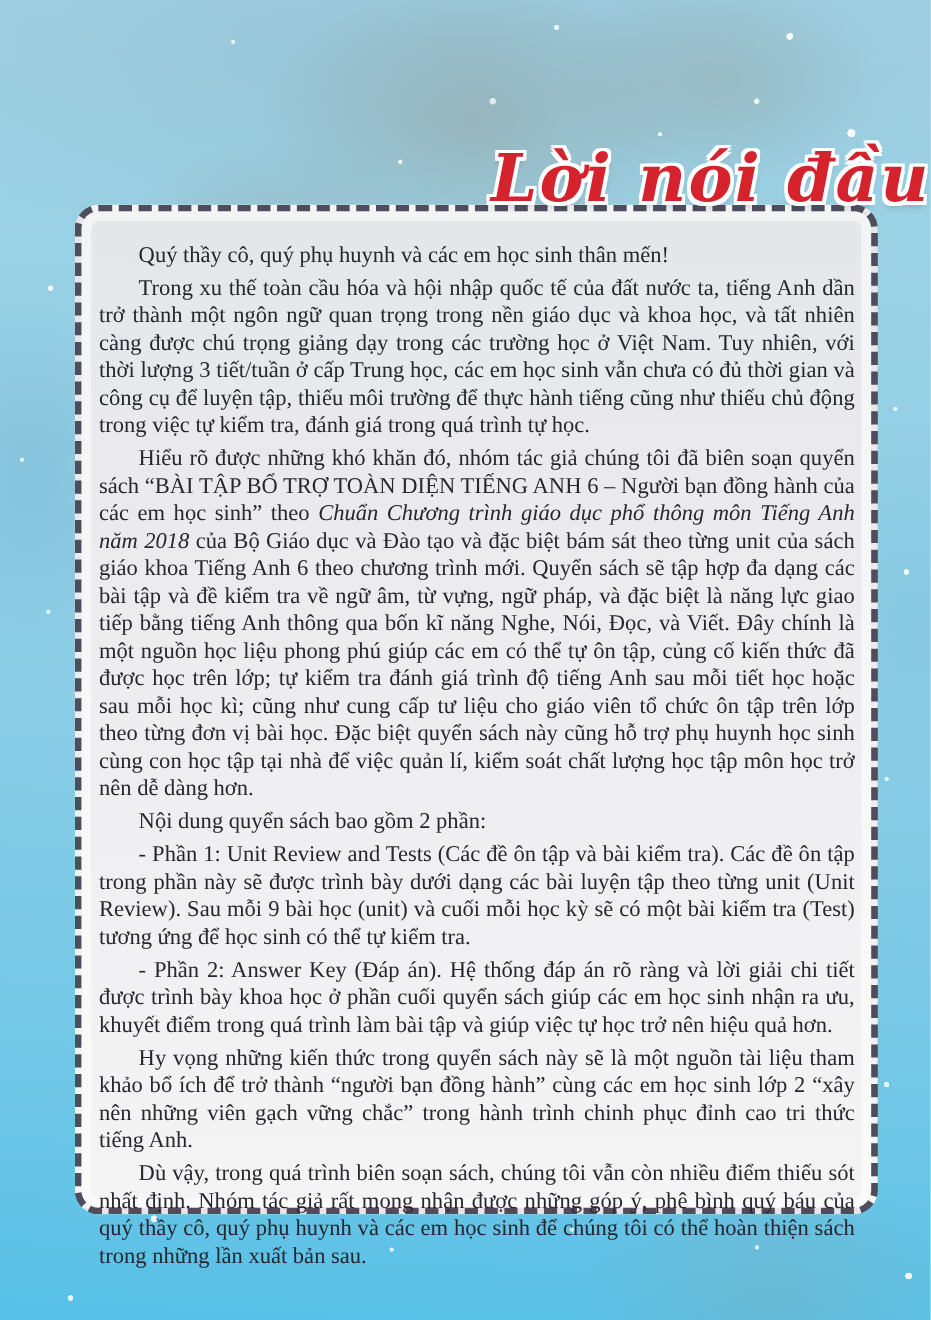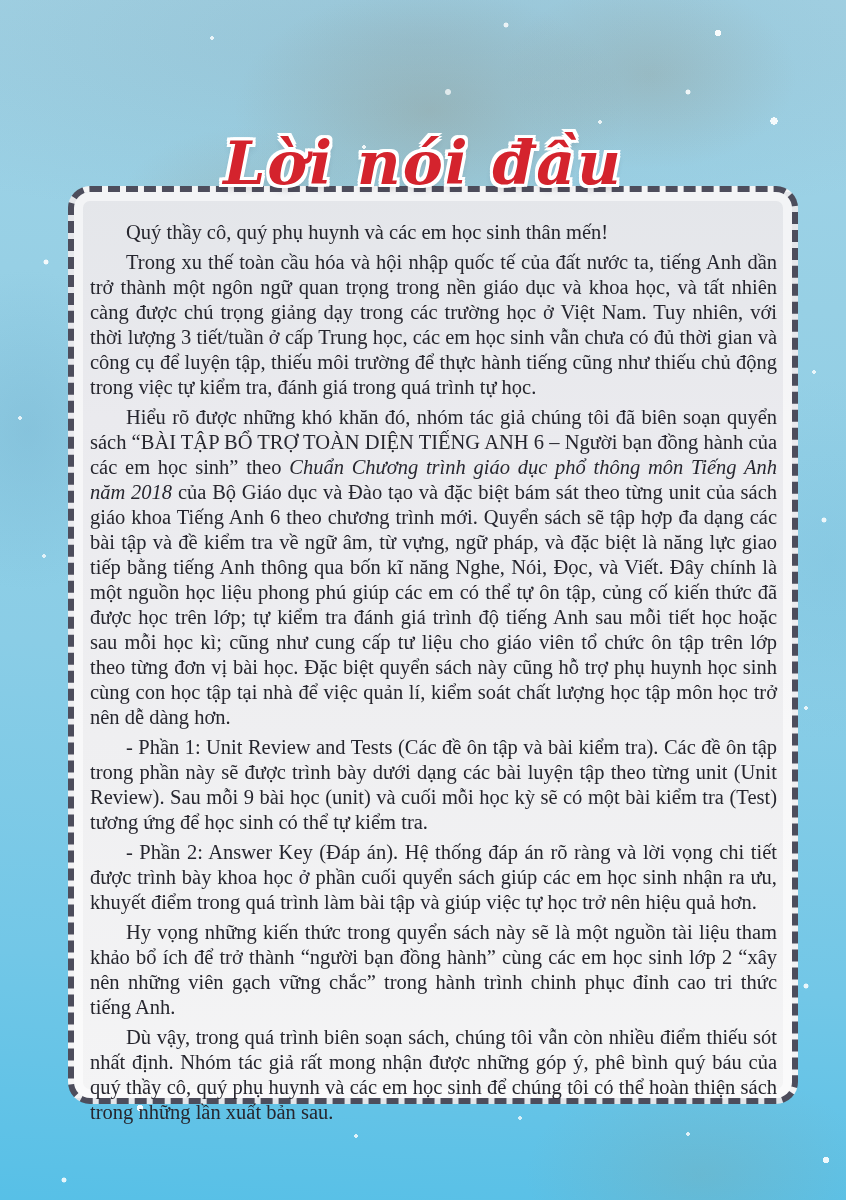--- a/index.html
+++ b/index.html
@@ -57,21 +57,21 @@
   .panel{
     position:absolute;left:68px;top:186px;width:730px;height:918px;
     border:6px dashed var(--border-color);
     border-radius:22px;
     background:linear-gradient(180deg,#e4e6ea 0%,#eaeaee 25%,#efeff1 60%,#f4f4f5 100%);
     box-shadow:inset 0 0 0 9px rgba(255,255,255,.55);
   }
 
   .title{
     position:absolute;left:0;right:0;top:128px;z-index:3;
-    text-align:center;
+    text-align:right;
     font-family:"DejaVu Serif","Liberation Serif",serif;
     font-style:italic;font-weight:700;
     font-size:60px;letter-spacing:2px;
     color:var(--title-red);
     text-shadow:
       -3px -3px 0 #fff, 3px -3px 0 #fff, -3px 3px 0 #fff, 3px 3px 0 #fff,
       -3px 0 0 #fff, 3px 0 0 #fff, 0 -3px 0 #fff, 0 3px 0 #fff,
       0 5px 6px rgba(60,60,70,.25);
   }
 
@@ -91,19 +91,20 @@
 <div class="page">
   <div class="bg-dots"></div>
 
   <h1 class="title">Lời nói đầu</h1>
 
   <div class="panel">
     <div class="body-text-area">
         <p class="para"><span>Quý thầy cô, quý phụ huynh và các em học sinh thân mến!</span></p>
         <p class="para"><span>Trong xu thế toàn cầu hóa và hội nhập quốc tế của đất nước ta, tiếng Anh dần trở thành một ngôn ngữ quan trọng trong nền giáo dục và khoa học, và tất nhiên càng được chú trọng giảng dạy trong các trường học ở Việt Nam. Tuy nhiên, với thời lượng 3 tiết/tuần ở cấp Trung học, các em học sinh vẫn chưa có đủ thời gian và công cụ để luyện tập, thiếu môi trường để thực hành tiếng cũng như thiếu chủ động trong việc tự kiểm tra, đánh giá trong quá trình tự học.</span></p>
         <p class="para"><span>Hiểu rõ được những khó khăn đó, nhóm tác giả chúng tôi đã biên soạn quyển sách “BÀI TẬP BỔ TRỢ TOÀN DIỆN TIẾNG ANH 6 – Người bạn đồng hành của các em học sinh” theo </span><span class="italic">Chuẩn Chương trình giáo dục phổ thông môn Tiếng Anh năm 2018</span><span> của Bộ Giáo dục và Đào tạo và đặc biệt bám sát theo từng unit của sách giáo khoa Tiếng Anh 6 theo chương trình mới. Quyển sách sẽ tập hợp đa dạng các bài tập và đề kiểm tra về ngữ âm, từ vựng, ngữ pháp, và đặc biệt là năng lực giao tiếp bằng tiếng Anh thông qua bốn kĩ năng Nghe, Nói, Đọc, và Viết. Đây chính là một nguồn học liệu phong phú giúp các em có thể tự ôn tập, củng cố kiến thức đã được học trên lớp; tự kiểm tra đánh giá trình độ tiếng Anh sau mỗi tiết học hoặc sau mỗi học kì; cũng như cung cấp tư liệu cho giáo viên tổ chức ôn tập trên lớp theo từng đơn vị bài học. Đặc biệt quyển sách này cũng hỗ trợ phụ huynh học sinh cùng con học tập tại nhà để việc quản lí, kiểm soát chất lượng học tập môn học trở nên dễ dàng hơn.</span></p>
+        <p class="para"><span>Nội dung quyển sách bao gồm 2 phần:</span></p>
         <p class="para"><span>- Phần 1: Unit Review and Tests (Các đề ôn tập và bài kiểm tra). Các đề ôn tập trong phần này sẽ được trình bày dưới dạng các bài luyện tập theo từng unit (Unit Review). Sau mỗi 9 bài học (unit) và cuối mỗi học kỳ sẽ có một bài kiểm tra (Test) tương ứng để học sinh có thể tự kiểm tra.</span></p>
-        <p class="para"><span>- Phần 2: Answer Key (Đáp án). Hệ thống đáp án rõ ràng và lời vọng chi tiết được trình bày khoa học ở phần cuối quyển sách giúp các em học sinh nhận ra ưu, khuyết điểm trong quá trình làm bài tập và giúp việc tự học trở nên hiệu quả hơn.</span></p>
+        <p class="para"><span>- Phần 2: Answer Key (Đáp án). Hệ thống đáp án rõ ràng và lời giải chi tiết được trình bày khoa học ở phần cuối quyển sách giúp các em học sinh nhận ra ưu, khuyết điểm trong quá trình làm bài tập và giúp việc tự học trở nên hiệu quả hơn.</span></p>
         <p class="para"><span>Hy vọng những kiến thức trong quyển sách này sẽ là một nguồn tài liệu tham khảo bổ ích để trở thành “người bạn đồng hành” cùng các em học sinh lớp 2 “xây nên những viên gạch vững chắc” trong hành trình chinh phục đỉnh cao tri thức tiếng Anh.</span></p>
         <p class="para"><span>Dù vậy, trong quá trình biên soạn sách, chúng tôi vẫn còn nhiều điểm thiếu sót nhất định. Nhóm tác giả rất mong nhận được những góp ý, phê bình quý báu của quý thầy cô, quý phụ huynh và các em học sinh để chúng tôi có thể hoàn thiện sách trong những lần xuất bản sau.</span></p>
       </div>
   </div>
 </div>
 
 </body></html>

